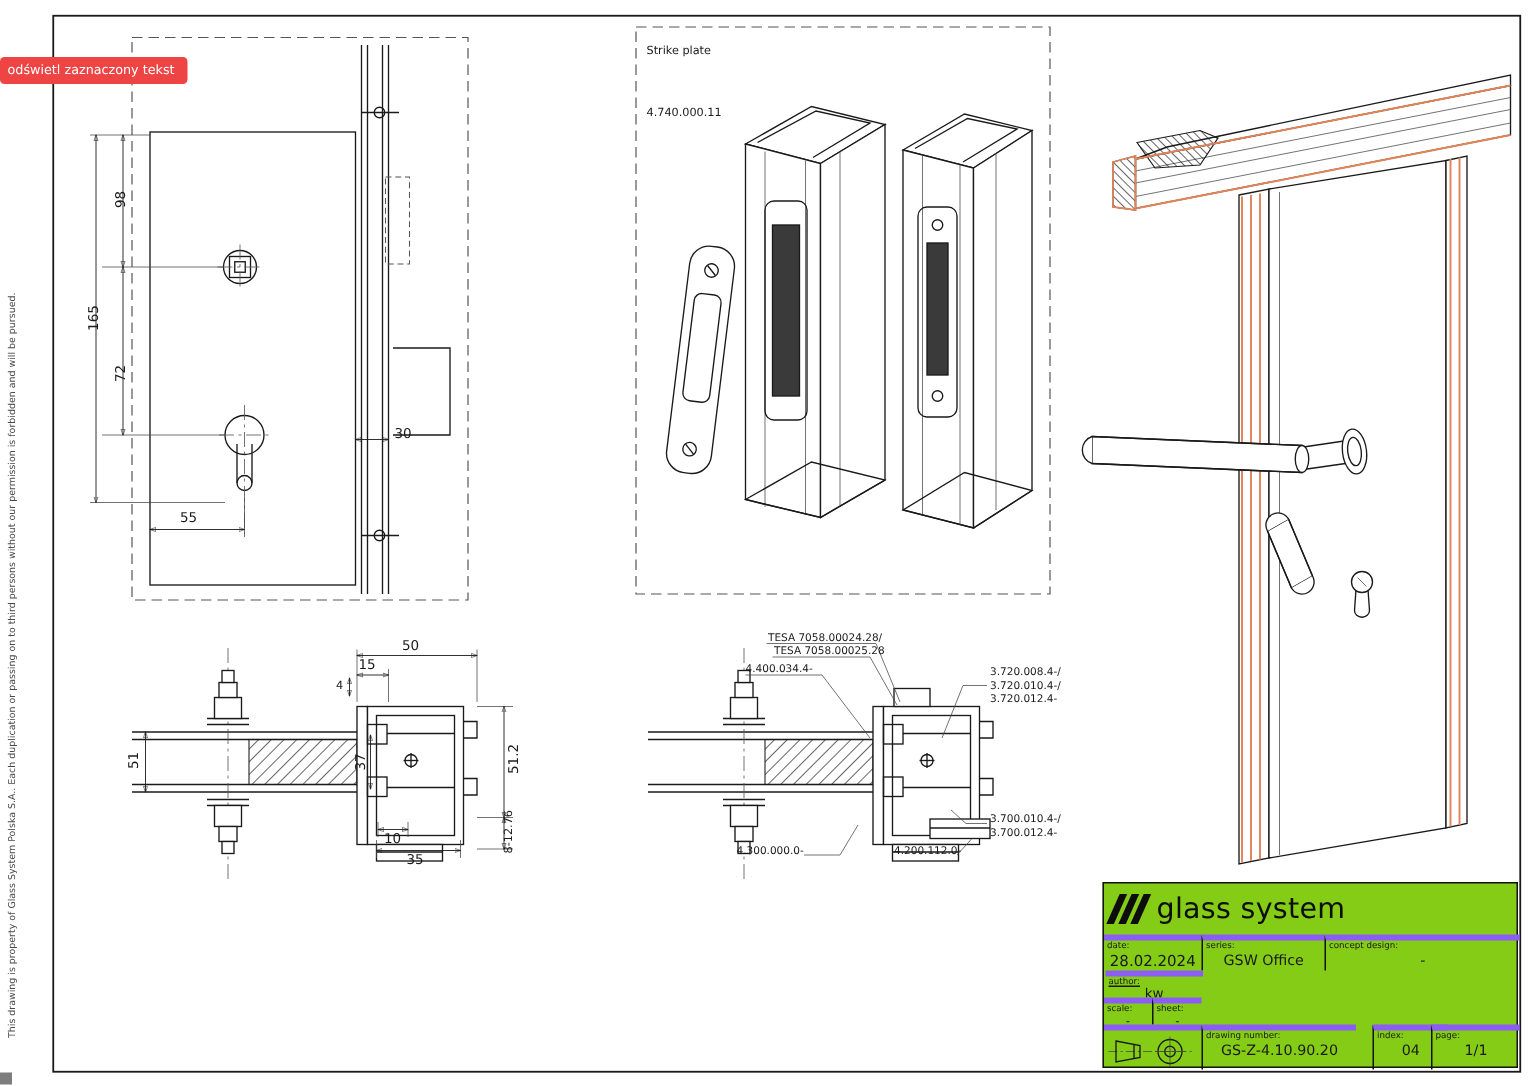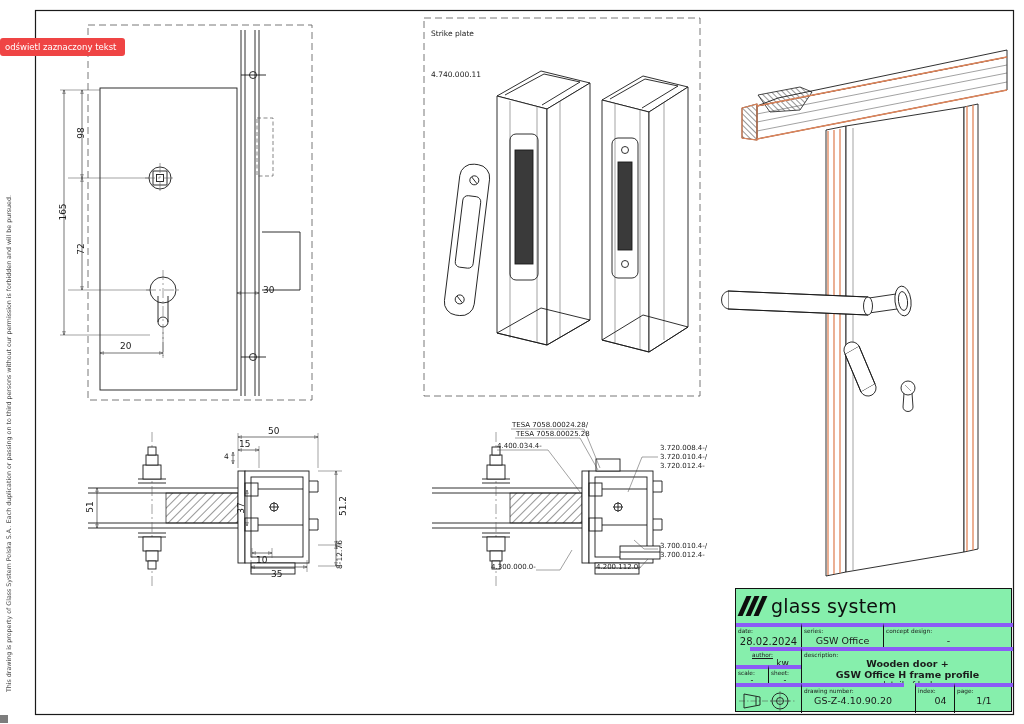--- a/index.html
+++ b/index.html
@@ -32,21 +32,21 @@
   .tooltip { position:absolute; left:0; top:38px; z-index:20; background:#ef4444; color:#fff;
              font-size:8.5px; line-height:10px; padding:4px 9px 4px 5px; border-radius:3px; }
 
   .side-note { position:absolute; left:5px; top:692px; width:520px; transform:rotate(-90deg);
                transform-origin:0 0; font-size:6.3px; color:#4a4a4a; white-space:nowrap; }
 
   .sb-corner { position:absolute; left:0; top:715px; width:8px; height:8px; background:#7d7d7d; }
 
   
   .titleblock { position:absolute; left:735px; top:588px; width:277px; height:124px;
-                border:1.5px solid #111; background:#86efac; }
+                border:1.5px solid #111; background:#84cc16; }
   .tb-cell { position:absolute; overflow:hidden; }
   .bL { border-left:1px solid #111; }
   .bT { border-top:4px solid #8b5cf6; }
   .fld-label { font-size:5.8px; line-height:7px; padding:1px 0 0 2px; text-align:left; }
   .fld-val { font-size:9.5px; line-height:12px; text-align:center; }
   .fld-val-lg { font-size:10px; line-height:13px; text-align:center; }
   .addr { font-size:6.4px; line-height:9px; padding-left:2px; }
   .logo-row { display:flex; align-items:center; height:100%; padding-left:6px; }
   .logo-bars { display:inline-flex; margin-right:5px; }
   .logo-bars i { display:block; width:5px; height:20px; background:#0d0d0d; margin-right:3px;
@@ -291,21 +291,21 @@
         <polyline points="536,570 560,570 572,550" class="thin"></polyline>
         <polyline points="638,570 648,559" class="thin"></polyline>
       </g>
     </g>
   </svg>
 
   <div class="lbl dimlbl vlbl" style="left:61px;top:128px;">98</div>
   <div class="lbl dimlbl vlbl" style="left:43px;top:207px;">165</div>
   <div class="lbl dimlbl vlbl" style="left:61px;top:244px;">72</div>
   <div class="lbl dimlbl" style="left:263px;top:285px;">30</div>
-  <div class="lbl dimlbl" style="left:120px;top:341px;">20</div>
+  <div class="lbl dimlbl" style="left:120px;top:341px;">55</div>
 
   <div class="lbl stlbl" style="left:431px;top:29px;">Strike plate</div>
   <div class="lbl stlbl" style="left:431px;top:39px;margin-top:31px;">4.740.000.11</div>
 
   <div class="lbl dimlbl" style="left:268px;top:426px;">50</div>
   <div class="lbl dimlbl" style="left:239px;top:439px;text-align:center;">15</div>
   <div class="lbl" style="left:224px;top:452px;font-size:7.5px;">4</div>
   <div class="lbl dimlbl vlbl" style="left:70px;top:502px;">51</div>
   <div class="lbl dimlbl vlbl" style="left:221px;top:503px;">37</div>
   <div class="lbl dimlbl vlbl" style="left:323px;top:501px;">51.2</div>
@@ -342,29 +342,23 @@
     </div>
     <div class="tb-cell bL bT" style="left:65px;top:34px;width:82px;height:24px;">
       <div class="fld-label">series:</div>
       <div class="fld-val">GSW Office</div>
     </div>
     <div class="tb-cell bL bT" style="left:147px;top:34px;width:130px;height:24px;">
       <div class="fld-label">concept design:</div>
       <div class="fld-val">-</div>
     </div>
 
-    <div class="tb-cell bT" style="left:14px;top:58px;width:65px;height:18px;text-decoration:underline;">
+    <div class="tb-cell bT" style="left:1px;top:58px;width:65px;height:18px;text-decoration:underline;">
       <div class="fld-label">author:</div>
       <div class="fld-val" style="font-size:9px;line-height:9px;">kw</div>
-    </div>
-    <div class="tb-cell bL bT" style="left:65px;top:58px;width:212px;height:36px;">
-      <div class="fld-label">description:</div>
-      <div class="desc1">Wooden door +</div>
-      <div class="desc1">GSW Office H frame profile</div>
-      <div class="desc2">detail of lock</div>
     </div>
     <div class="tb-cell bT" style="left:0;top:76px;width:32px;height:18px;">
       <div class="fld-label">scale:</div>
       <div class="fld-val" style="font-size:8px;line-height:8px;">-</div>
     </div>
     <div class="tb-cell bL bT" style="left:32px;top:76px;width:33px;height:18px;">
       <div class="fld-label">sheet:</div>
       <div class="fld-val" style="font-size:8px;line-height:8px;">-</div>
     </div>
 

